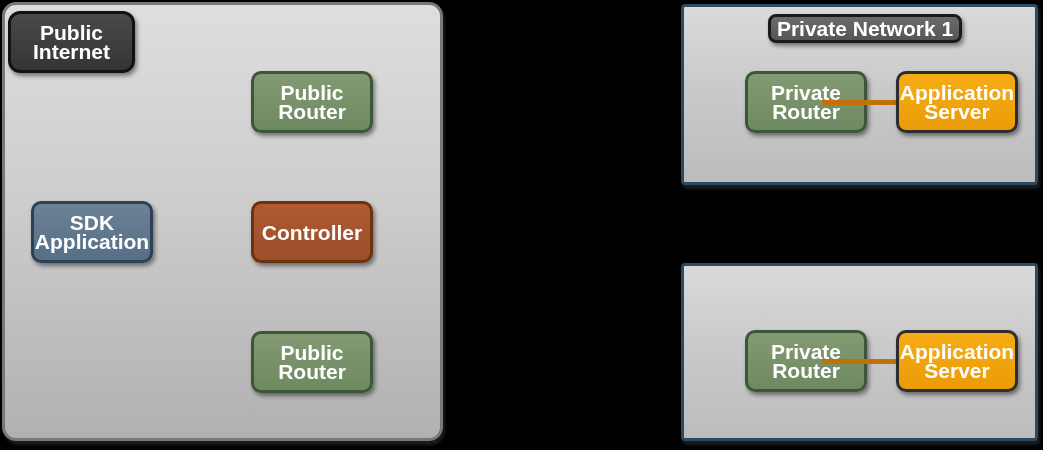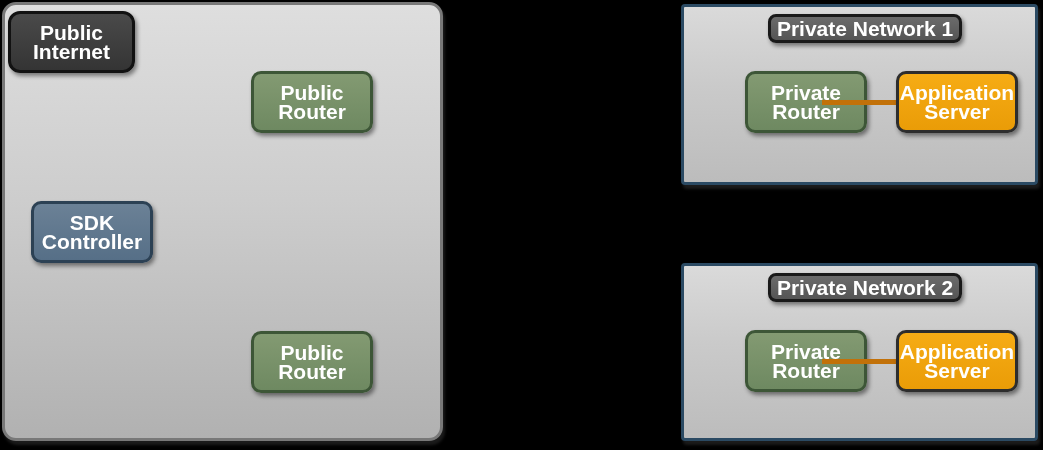--- a/index.html
+++ b/index.html
@@ -106,36 +106,36 @@
 <body>
 
 <div class="canvas">
 
   <div class="zone public-zone">
     <div class="box badge-dark">Public
 Internet</div>
     <div class="box node node-green n-public-router-top">Public
 Router</div>
     <div class="box node node-blue n-sdk-application">SDK
-Controller</div>
+Application</div>
+    <div class="box node node-rust n-controller">Controller</div>
     <div class="box node node-green n-public-router-bottom">Public
 Router</div>
   </div>
 
   <div class="zone pn-zone pn1">
     <div class="box badge-title">Private Network 1</div>
     <div class="box node node-green pn-router">Private
 Router</div>
     <div class="connector"></div>
     <div class="box node node-orange pn-server">Application
 Server</div>
   </div>
 
   <div class="zone pn-zone pn2">
-    <div class="box badge-title">Private Network 2</div>
     <div class="box node node-green pn-router">Private
 Router</div>
     <div class="connector"></div>
     <div class="box node node-orange pn-server">Application
 Server</div>
   </div>
 
 </div>
 
 </body></html>

